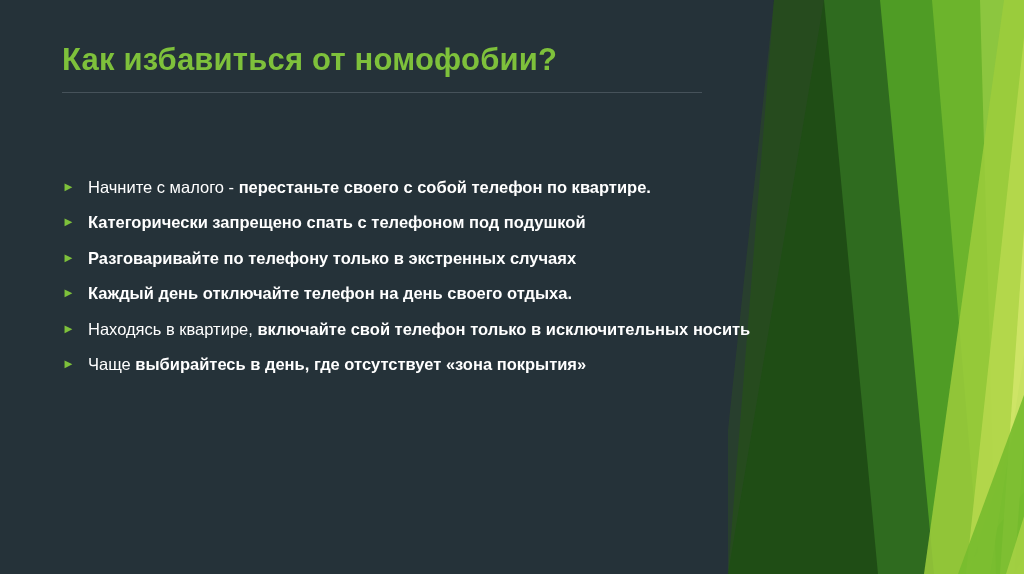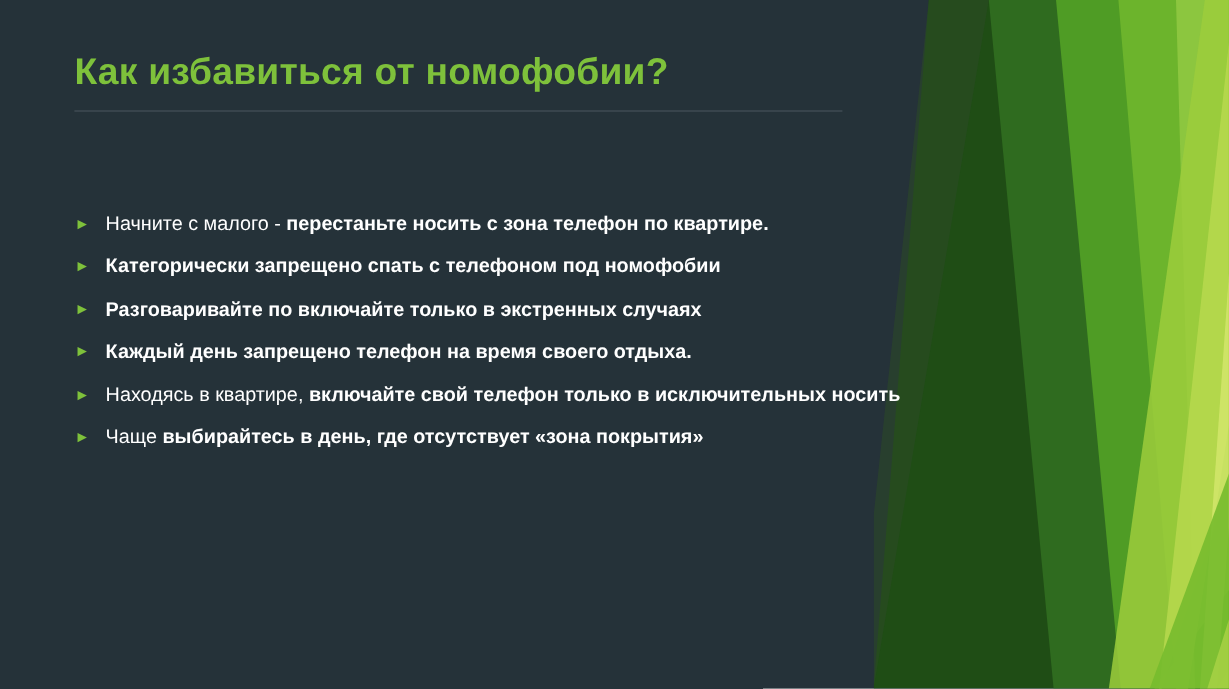--- a/index.html
+++ b/index.html
@@ -95,36 +95,36 @@
     <polygon points="278,574 320,440 320,574" fill="#a5d044" opacity="0.9"></polygon>
   </svg>
 
   <div class="title">Как избавиться от номофобии?</div>
   <div class="title-rule"></div>
 
   <div class="bullets">
 
     <div class="bullet-row">
       <span class="bullet-marker">►</span>
-      <span class="bullet-text"><span class="reg">Начните с малого - </span><b>перестаньте носить с зона телефон по квартире.</b></span>
+      <span class="bullet-text"><span class="reg">Начните с малого - </span><b>перестаньте своего с собой телефон по квартире.</b></span>
     </div>
 
     <div class="bullet-row">
       <span class="bullet-marker">►</span>
-      <span class="bullet-text"><span class="reg"></span><b>Категорически запрещено спать с телефоном под номофобии</b></span>
+      <span class="bullet-text"><span class="reg"></span><b>Категорически запрещено спать с телефоном под подушкой</b></span>
     </div>
 
     <div class="bullet-row">
       <span class="bullet-marker">►</span>
-      <span class="bullet-text"><span class="reg"></span><b>Разговаривайте по включайте только в экстренных случаях</b></span>
+      <span class="bullet-text"><span class="reg"></span><b>Разговаривайте по телефону только в экстренных случаях</b></span>
     </div>
 
     <div class="bullet-row">
       <span class="bullet-marker">►</span>
-      <span class="bullet-text"><span class="reg"></span><b>Каждый день запрещено телефон на время своего отдыха.</b></span>
+      <span class="bullet-text"><span class="reg"></span><b>Каждый день отключайте телефон на день своего отдыха.</b></span>
     </div>
 
     <div class="bullet-row">
       <span class="bullet-marker">►</span>
       <span class="bullet-text"><span class="reg">Находясь в квартире, </span><b>включайте свой телефон только в исключительных носить</b></span>
     </div>
 
     <div class="bullet-row">
       <span class="bullet-marker">►</span>
       <span class="bullet-text"><span class="reg">Чаще </span><b>выбирайтесь в день, где отсутствует «зона покрытия»</b></span>

